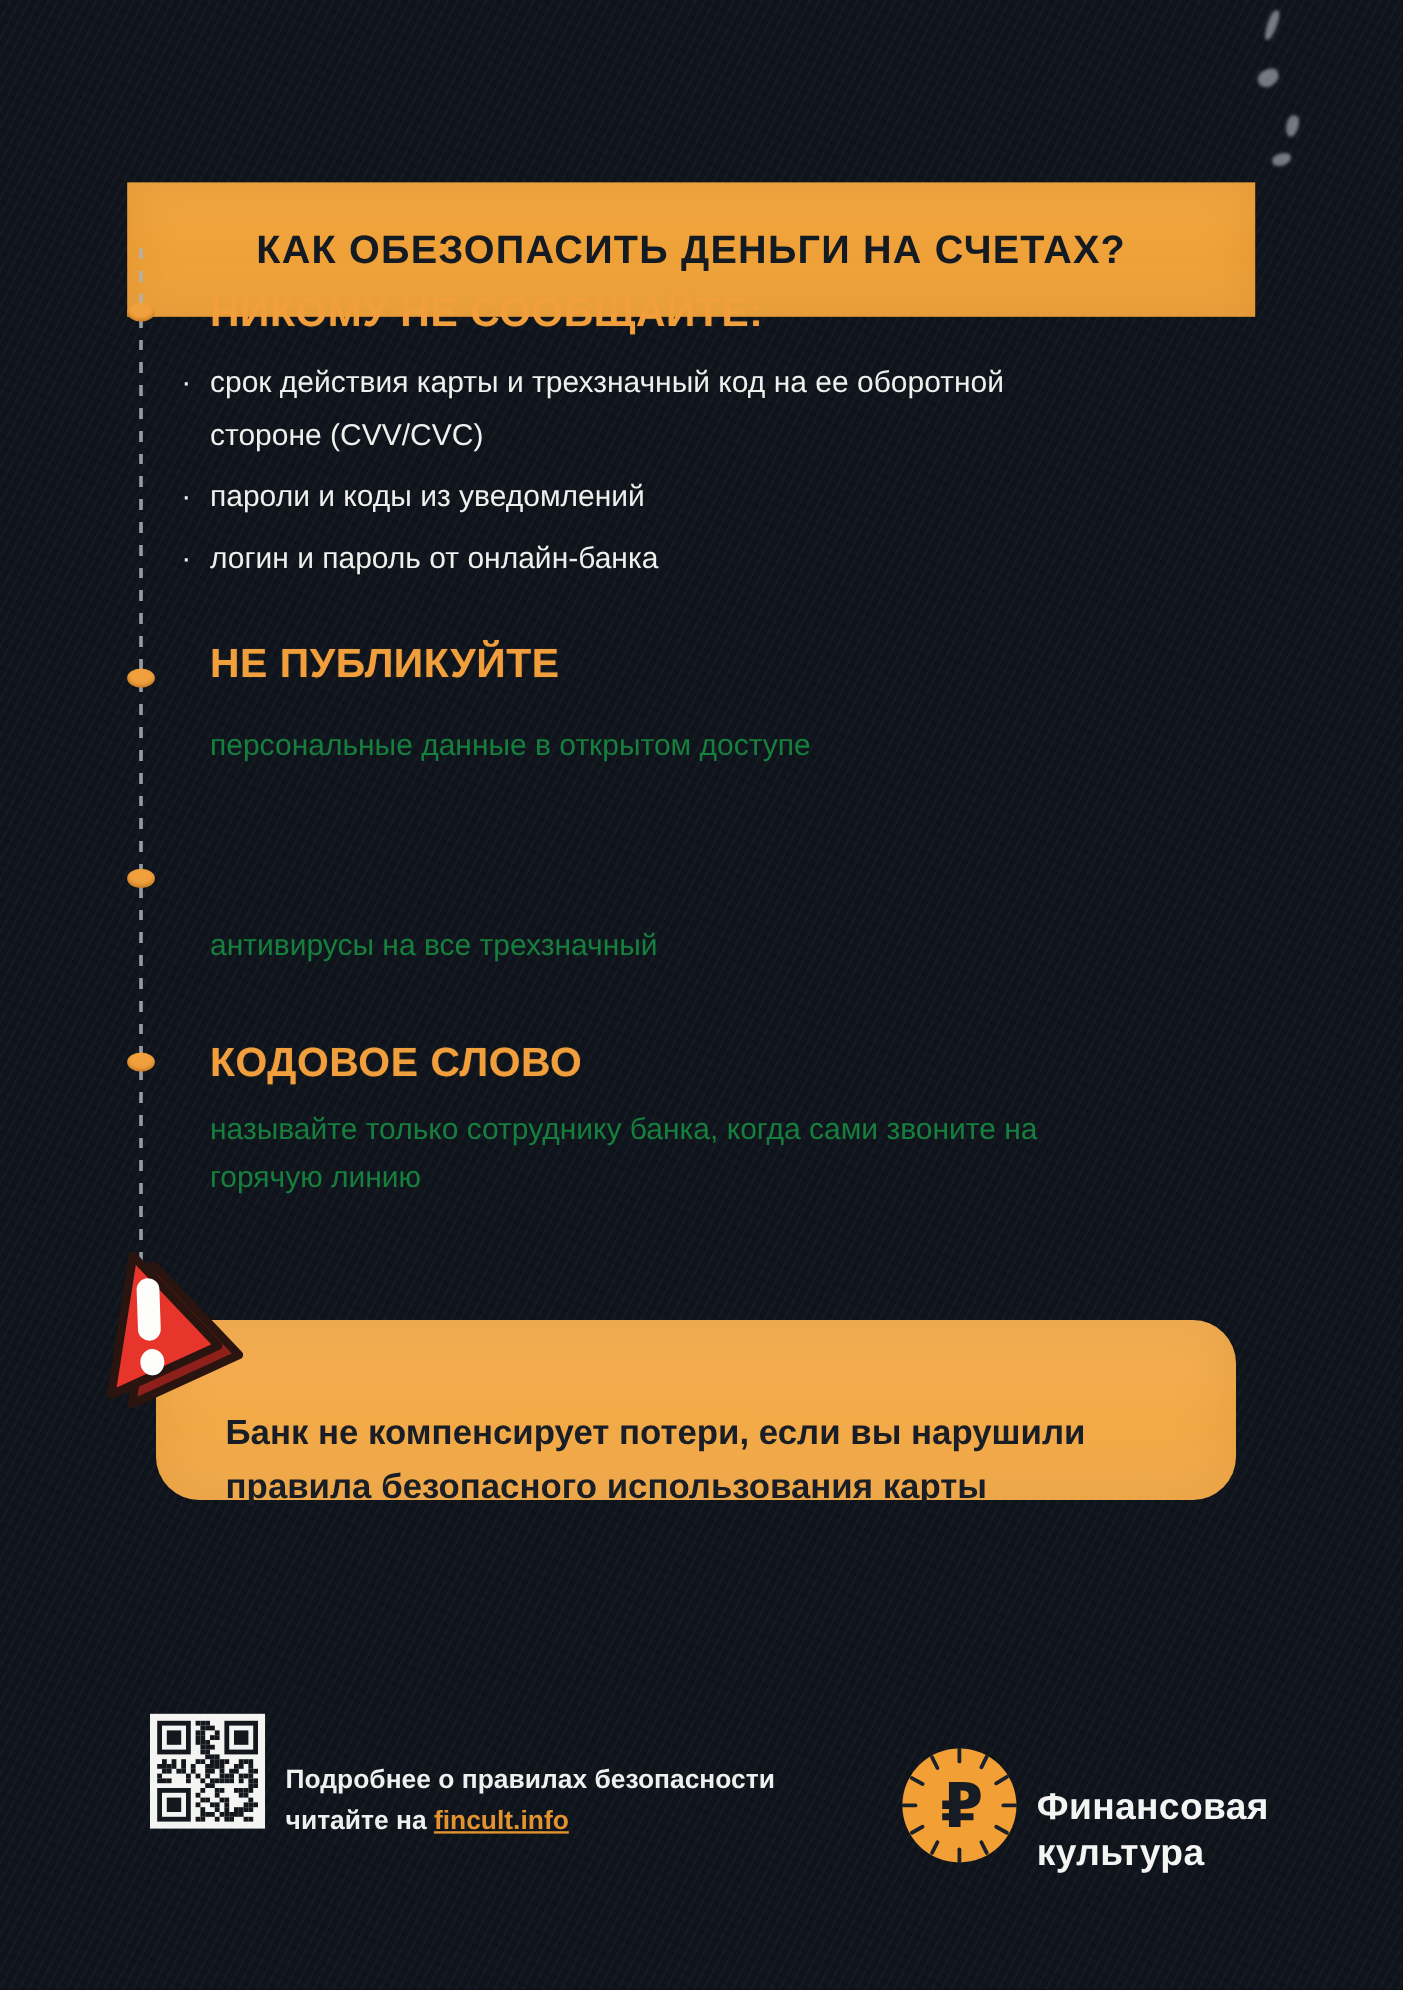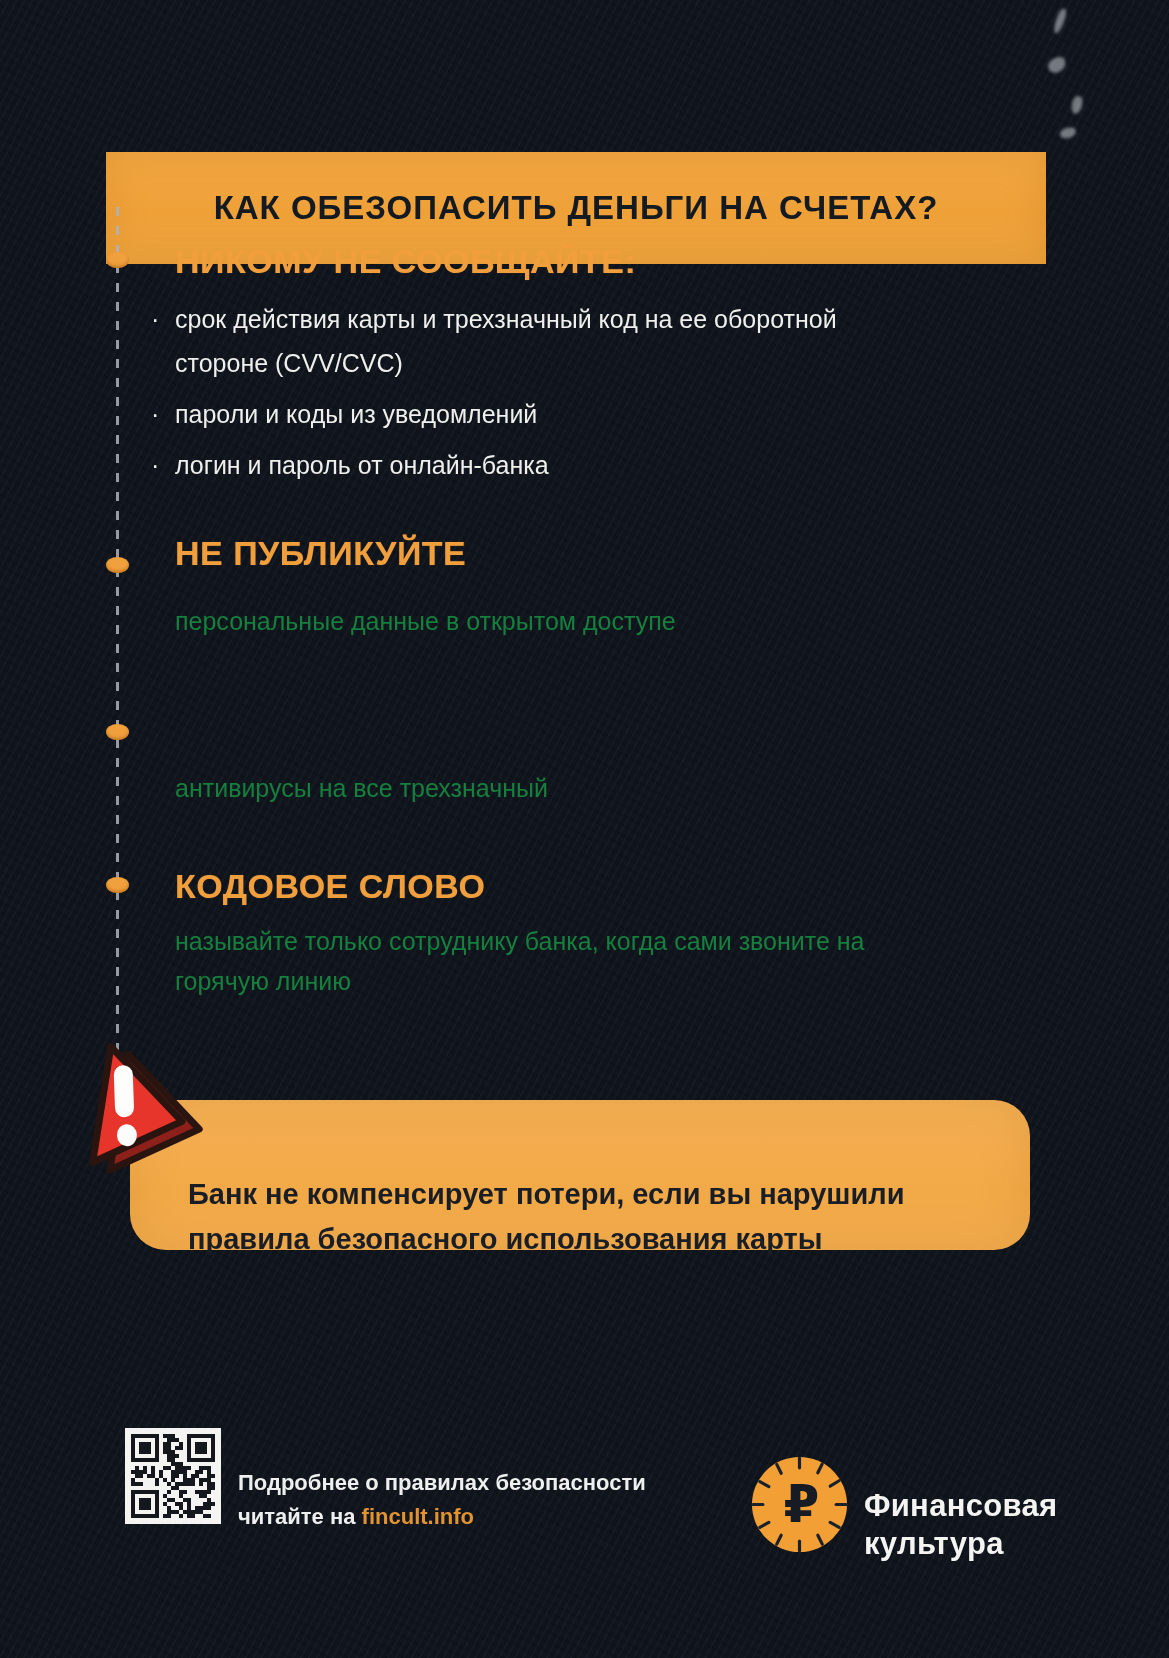--- a/index.html
+++ b/index.html
@@ -71,21 +71,21 @@
     font-size:29px;font-weight:800;color:#191e26;line-height:45px;margin-top:44px;
   }
   .warning-icon-wrap{position:absolute;left:64px;top:1036px;width:146px;height:152px;}
 
   
   .qr-wrap{position:absolute;left:125px;top:1428px;width:96px;height:96px;}
   .qr-caption{
     position:absolute;left:238px;top:1466px;
     font-size:22px;font-weight:700;color:#edf0ee;line-height:34px;
   }
-  .qr-link{color:#e2922e;}
+  .qr-link{color:#e2922e;text-decoration:underline;}
   .coin-wrap{position:absolute;left:750px;top:1455px;width:99px;height:99px;}
   .logo-text{
     position:absolute;left:864px;top:1470px;
     font-size:31px;font-weight:800;color:#f4f5f3;line-height:38px;letter-spacing:.3px;margin-top:17px;
   }
 </style>
 </head>
 <body>
 
 <div class="poster">

